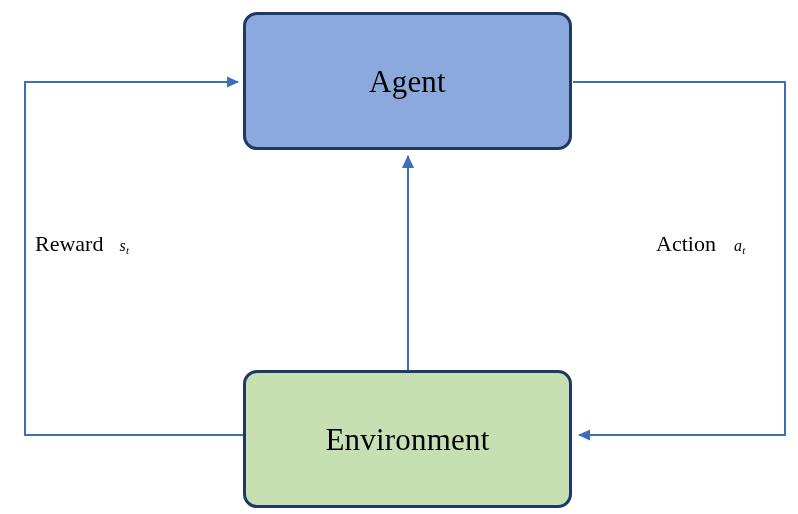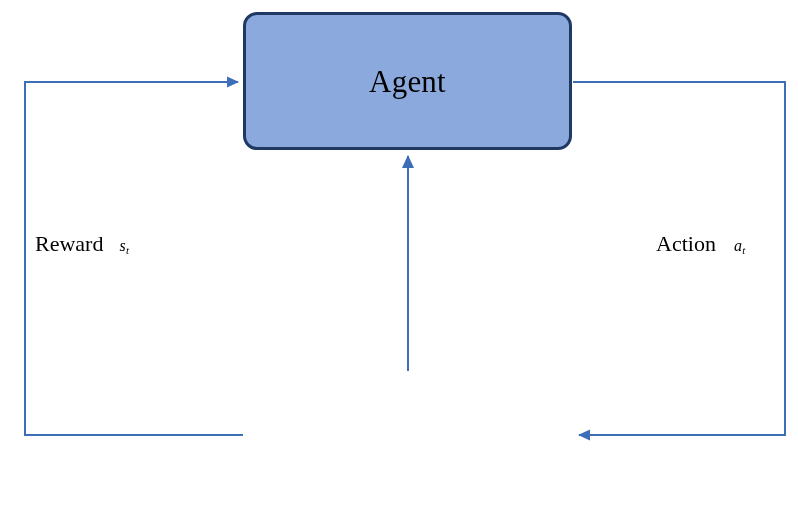--- a/index.html
+++ b/index.html
@@ -101,20 +101,23 @@
 
     <path d="M 398 371 L 398 156" fill="none" stroke="#3D6EB8" stroke-width="2" marker-end="url(#arrow-up)"></path>
 
     <path d="M 563 82 L 775 82 L 775 435 L 569 435" fill="none" stroke="#3D6EB8" stroke-width="2" marker-end="url(#arrow-left)"></path>
   </svg>
 
   <div class="node" id="node-agent">
     <span class="node-label">Agent</span>
   </div>
 
+  <div class="node" id="node-environment">
+    <span class="node-label">Environment</span>
+  </div>
 
   <div class="edge-label" id="label-state">
     <span class="word">Reward</span><span class="gap-s"></span><span class="var"><span>s</span><sub>t</sub></span>
   </div>
 
 
   <div class="edge-label" id="label-action">
     <span class="word">Action</span><span class="gap-a"></span><span class="var"><span>a</span><sub>t</sub></span>
   </div>
 

